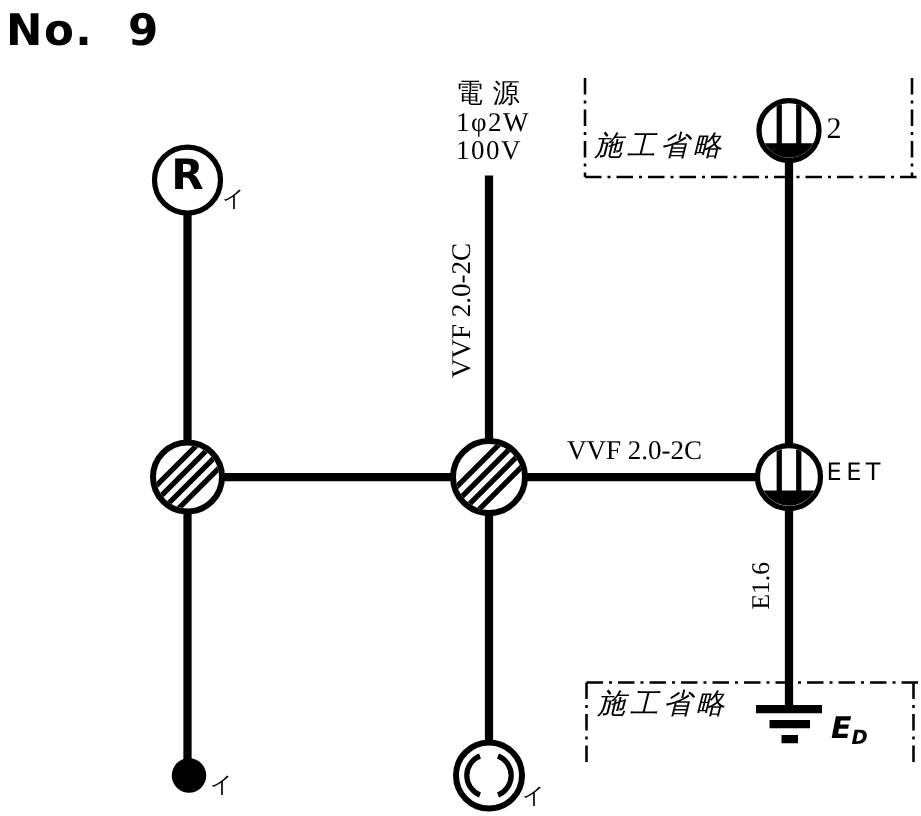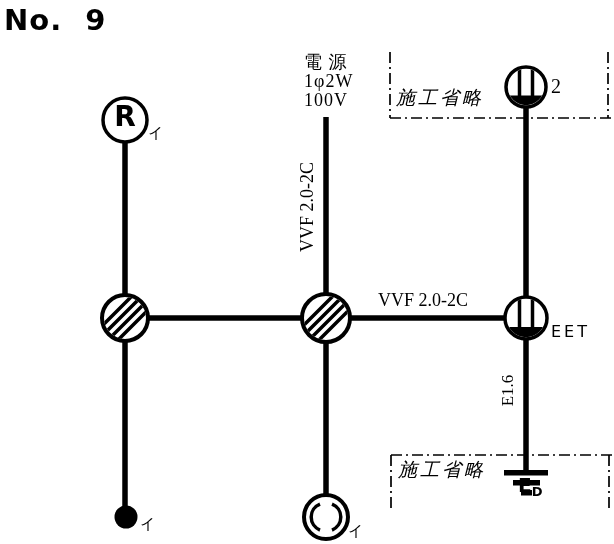--- a/index.html
+++ b/index.html
@@ -134,19 +134,19 @@
   <div class="txt dev-letter" style="left:104px;top:103px;width:42px;">R</div>
 
   <div class="txt circuit" style="left:148px;top:126px;">イ</div>
 
   <div class="txt circuit" style="left:140px;top:517px;">イ</div>
 
   <div class="txt circuit" style="left:348px;top:524px;">イ</div>
 
   <div class="txt count" style="left:551px;top:76px;">2</div>
 
-  <div class="txt sans-lbl eet" style="left:551px;top:324px;">EET</div>
+  <div class="txt sans-lbl eet" style="left:551px;top:307px;">EET</div>
 
-  <div class="txt sans-lbl" style="left:518px;top:475px;">
+  <div class="txt sans-lbl" style="left:554px;top:475px;font-style:italic;">
     <span class="ed-main">E</span><span class="ed-sub">D</span>
   </div>
 
 </div>
 
 </body></html>

